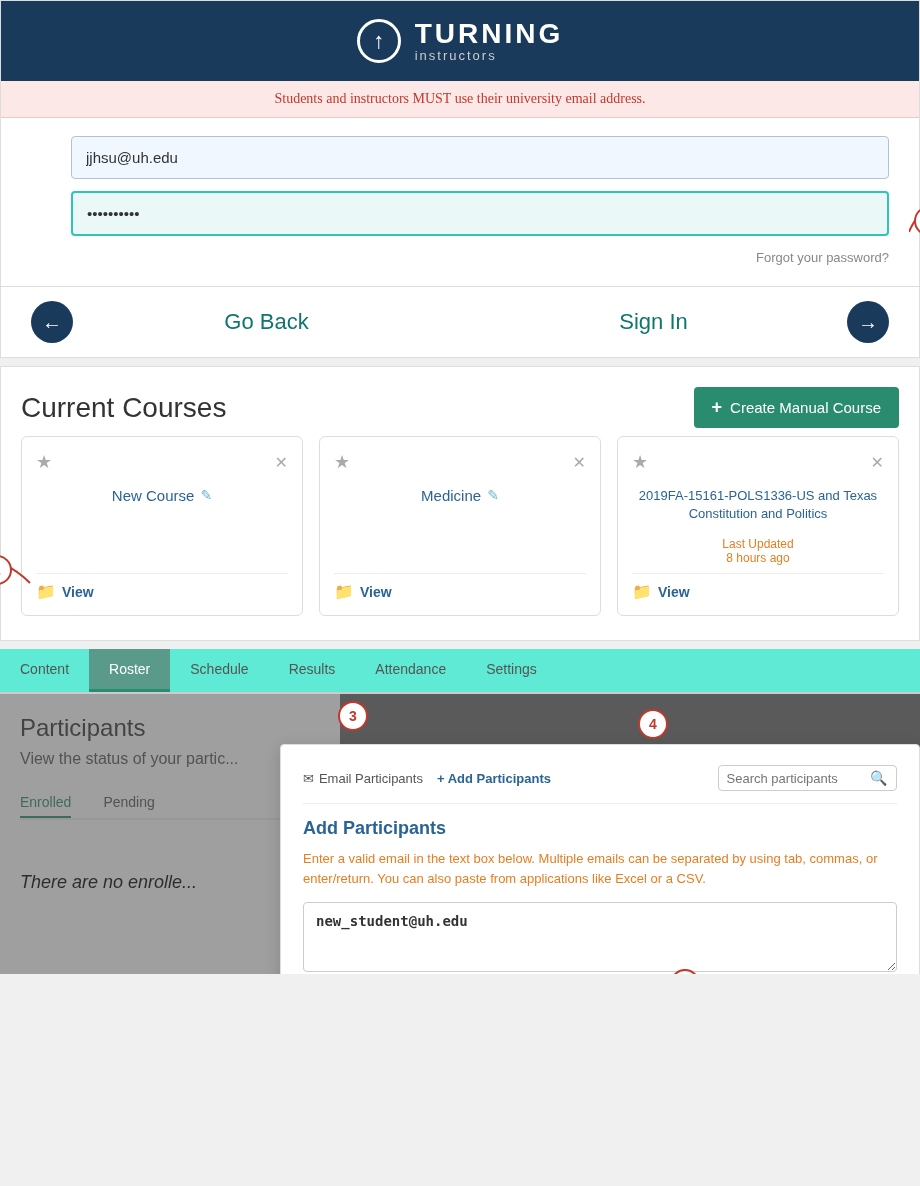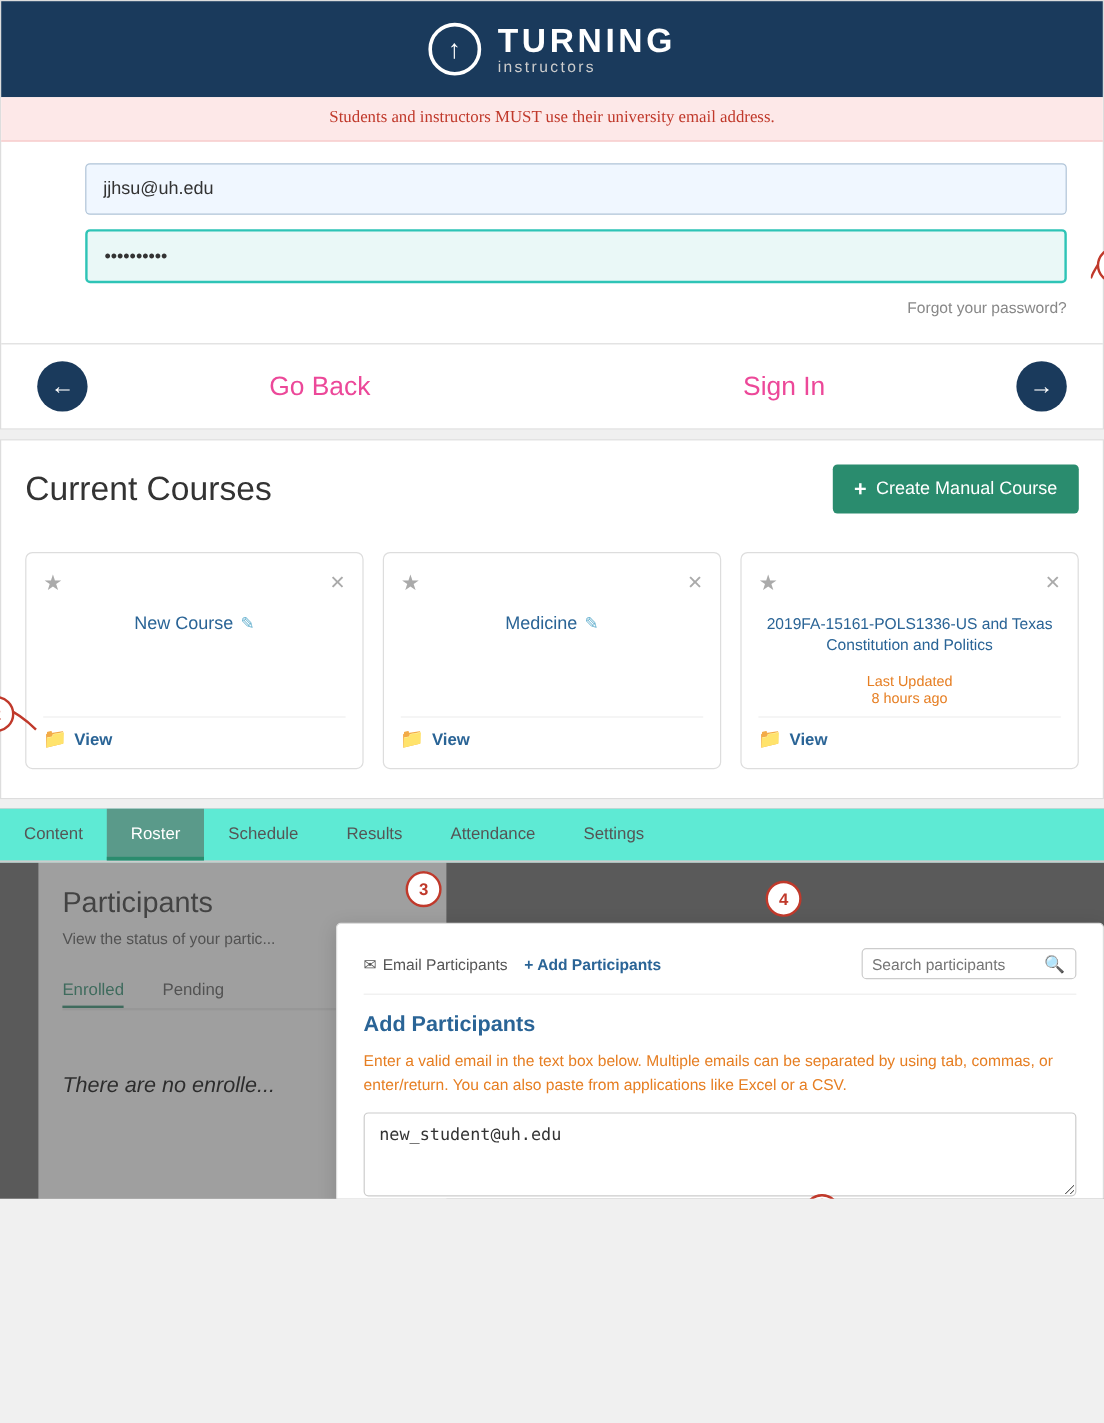--- a/index.html
+++ b/index.html
@@ -90,37 +90,37 @@
       border-radius: 50%;
       background: #1a3a5c;
       display: flex; align-items: center; justify-content: center;
       cursor: pointer;
       color: #fff;
       font-size: 20px;
       border: none;
     }
     .action-label {
       font-size: 22px;
-      color: #ec4899;
+      color: #0f766e;
       flex: 1;
       text-align: center;
     }
 
     
     .courses-section {
       background: #fff;
       border: 1px solid #ddd;
       padding: 20px 20px 24px 20px;
       margin-bottom: 8px;
     }
     .courses-header {
       display: flex;
       align-items: center;
       justify-content: space-between;
-      margin-bottom: 32px;
+      margin-bottom: 8px;
     }
     .courses-title {
       font-size: 28px;
       color: #333;
       font-weight: 300;
     }
     .create-course-btn {
       background: #2a8c6e;
       color: #fff;
       border: none;
@@ -217,21 +217,21 @@
       background: #fff;
       padding: 20px 20px 40px 20px;
     }
     .participants-title {
       font-size: 24px;
       color: #333;
       font-weight: 300;
       margin-bottom: 8px;
     }
     .participants-desc {
-      font-size: 13px;
+      font-size: 16px;
       color: #555;
       margin-bottom: 20px;
     }
     .enrolled-tabs {
       display: flex;
       gap: 12px;
       border-bottom: 2px solid #eee;
       margin-bottom: 16px;
     }
     .enrolled-tab {
@@ -313,20 +313,21 @@
       width: 100%;
       min-height: 70px;
       border: 1px solid #ccc;
       border-radius: 4px;
       padding: 10px 12px;
       font-size: 14px;
       color: #333;
       resize: vertical;
       outline: none;
       margin-bottom: 12px;
+      font-weight: bold;
     }
     .panel-footer {
       display: flex;
       justify-content: flex-end;
       gap: 10px;
       align-items: center;
     }
     .cancel-btn {
       background: none;
       border: none;
@@ -481,21 +482,21 @@
 
   <div class="tab-bar">
     <div class="tab-item">Content</div>
     <div class="tab-item active">Roster</div>
     <div class="tab-item">Schedule</div>
     <div class="tab-item">Results</div>
     <div class="tab-item">Attendance</div>
     <div class="tab-item">Settings</div>
   </div>
 
-  <div class="roster-body" style="min-height:280px;padding-left:32px;">
+  <div class="roster-body" style="min-height:280px;">
 
     <div class="participants-left">
       <h2 class="participants-title">Participants</h2>
       <p class="participants-desc">View the status of your partic...</p>
       <div class="enrolled-tabs">
         <span class="enrolled-tab active">Enrolled</span>
         <span class="enrolled-tab">Pending</span>
       </div>
       <div class="no-enrolled">There are no enrolle...</div>
     </div>

